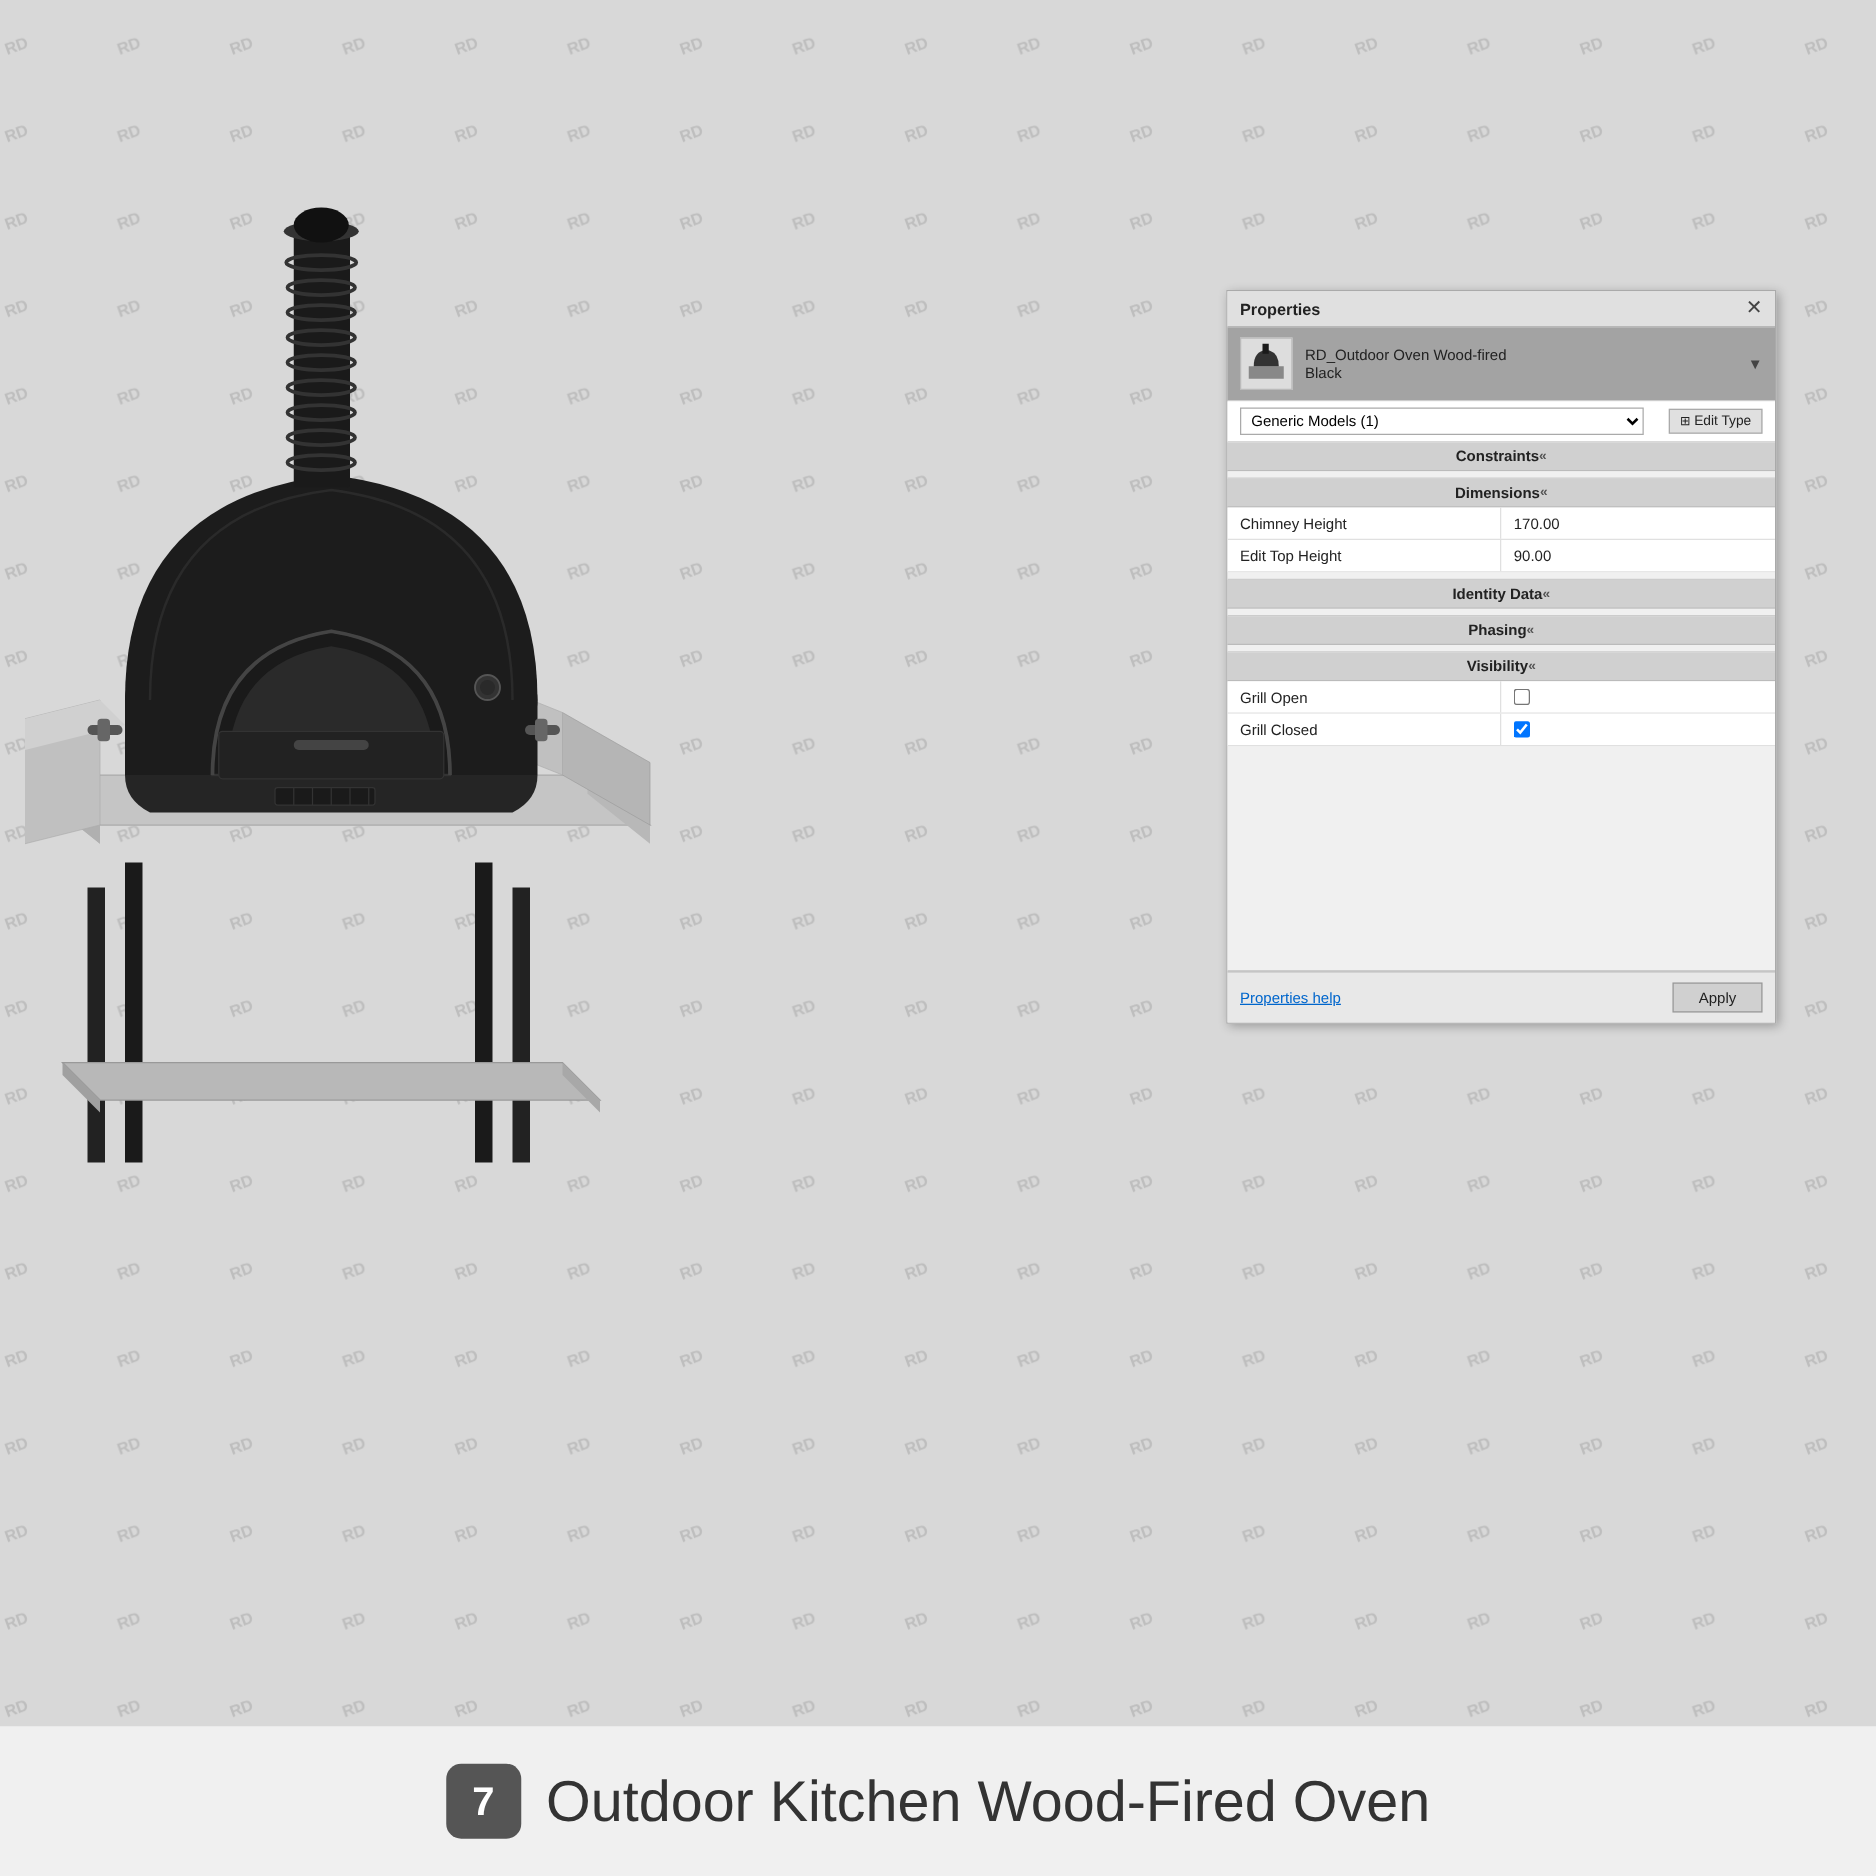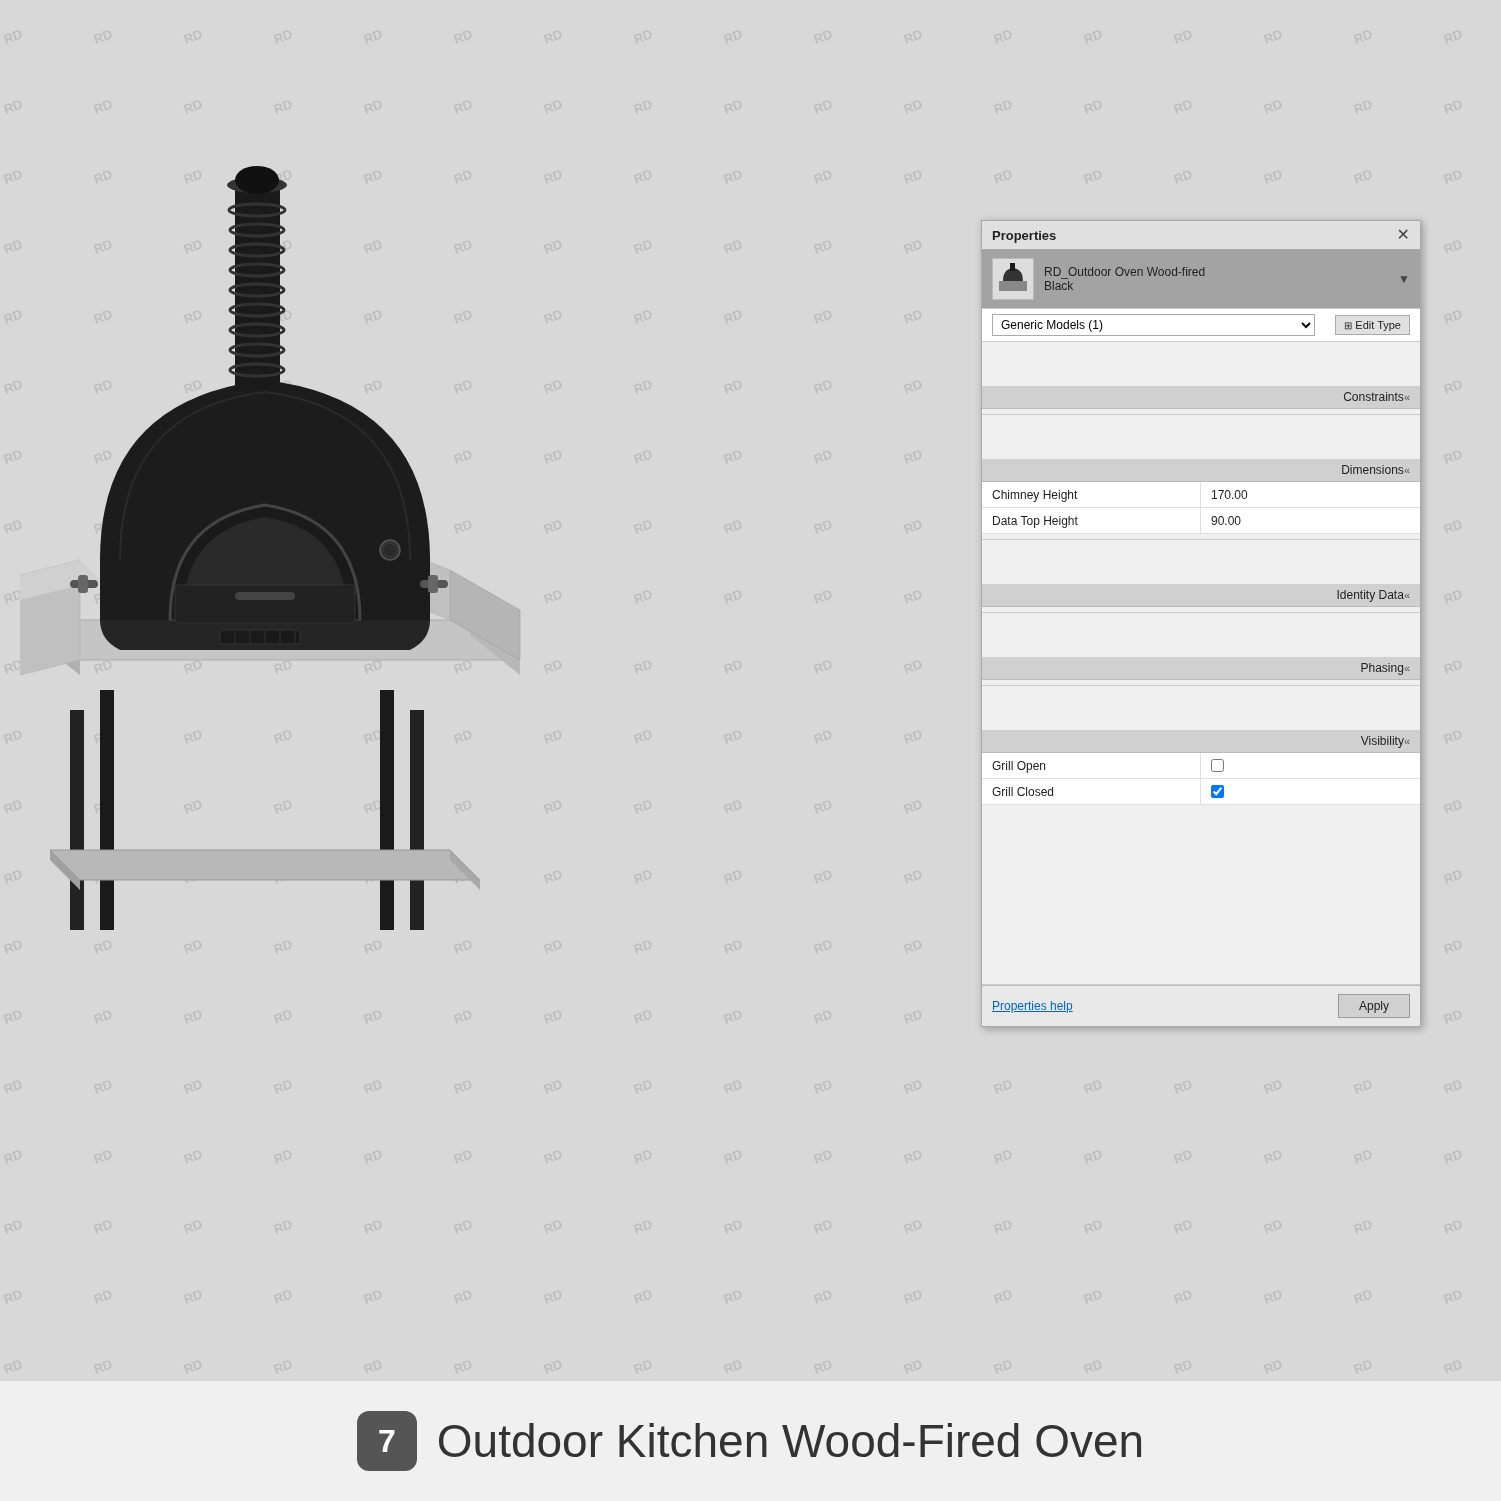--- a/index.html
+++ b/index.html
@@ -48,21 +48,21 @@
 
     .bottom-title {
       font-size: 46px;
       font-weight: 400;
       color: #333;
     }
 
     
     .properties-panel {
       position: absolute;
-      top: 220px;
+      top: 232px;
       right: 80px;
       width: 440px;
       background: #f0f0f0;
       border: 1px solid #aaa;
       box-shadow: 2px 2px 8px rgba(0,0,0,0.3);
     }
 
     .panel-titlebar {
       background: #e0e0e0;
       border-bottom: 1px solid #aaa;
@@ -136,27 +136,26 @@
       display: flex;
       align-items: center;
       gap: 3px;
       color: #222;
     }
 
     .section-header {
       background: #d0d0d0;
       padding: 4px 10px;
       font-size: 12px;
-      font-weight: normal;
-      color: #222;
-      display: flex;
-      align-items: center;
-      justify-content: flex-end;
+      font-weight: bold;
+      color: #222;
+      display: flex;
+      align-items: center;
+      justify-content: center;
       border-bottom: 1px solid #bbb;
-      margin-top: 44px;
     }
 
     .section-toggle {
       font-size: 11px;
       color: #555;
     }
 
     .prop-row {
       background: white;
       border-bottom: 1px solid #e0e0e0;
@@ -372,21 +371,21 @@
       <span>Dimensions</span>
       <span class="section-toggle">«</span>
     </div>
 
     <div class="prop-row">
       <div class="prop-label">Chimney Height</div>
       <div class="prop-value">170.00</div>
     </div>
 
     <div class="prop-row">
-      <div class="prop-label">Data Top Height</div>
+      <div class="prop-label">Edit Top Height</div>
       <div class="prop-value">90.00</div>
     </div>
 
 
     <div class="section-spacer"></div>
 
     <div class="section-header">
       <span>Identity Data</span>
       <span class="section-toggle">«</span>
     </div>

